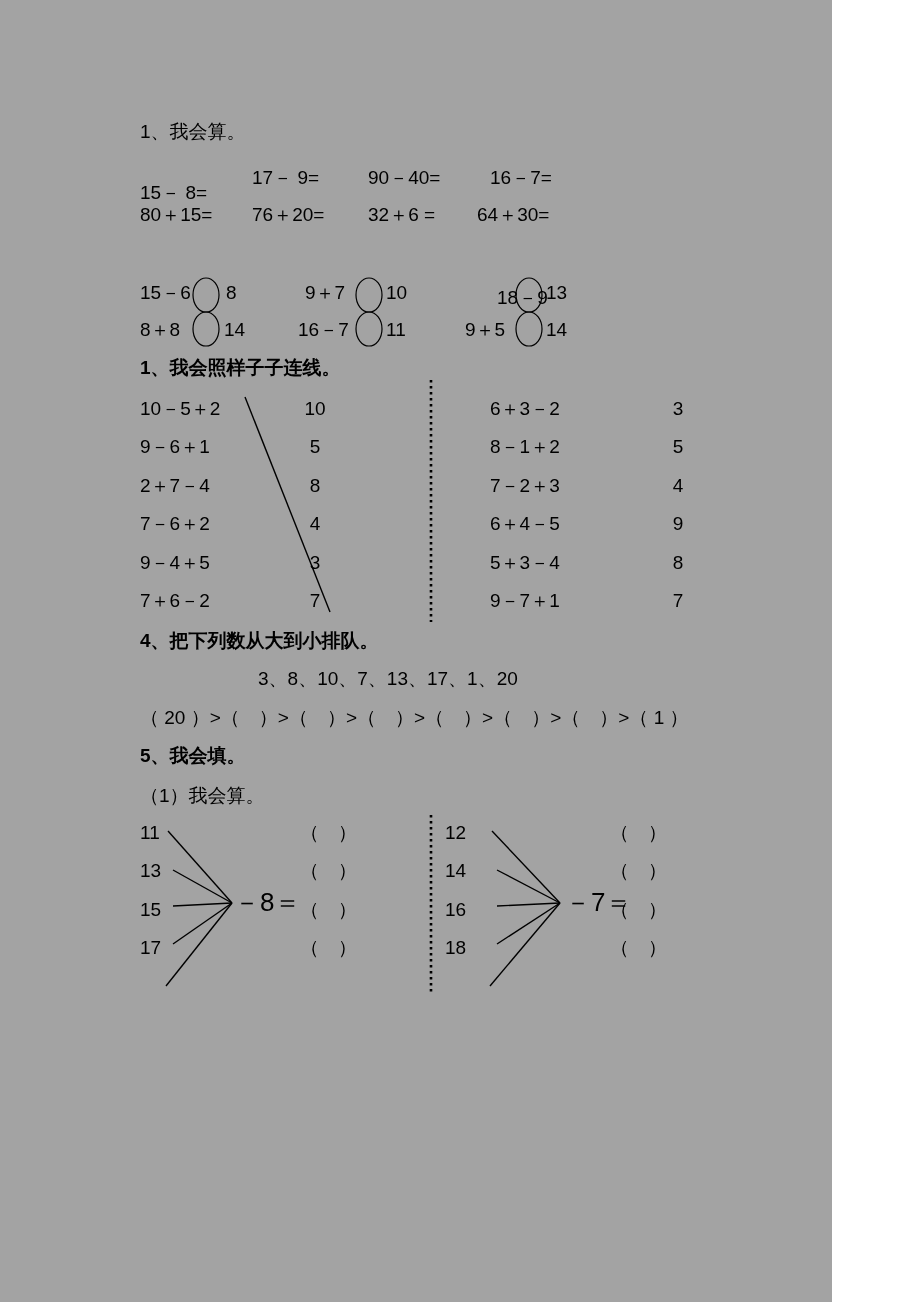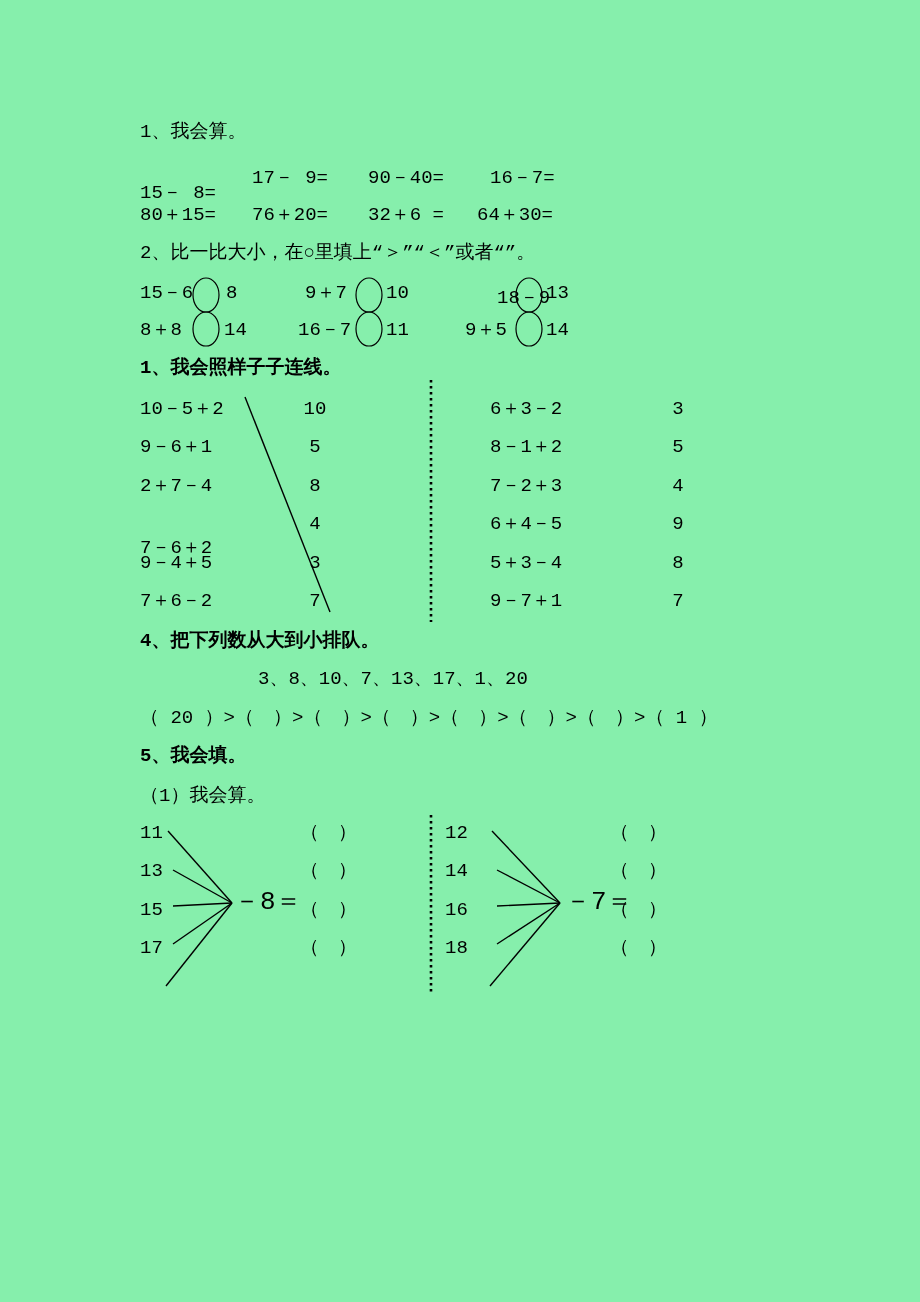--- a/index.html
+++ b/index.html
@@ -2,25 +2,25 @@
 <html><head>
 <meta charset="utf-8">
 <style>
   html, body {
     margin: 0;
     padding: 0;
     background: #ffffff;
   }
   #page {
     position: relative;
-    width: 920px;
+    width: 832px;
     height: 1302px;
-    background: #86efac;
+    background: #a3a3a3;
     color: #000000;
-    font-family: Liberation Mono, monospace;
+    font-family: Liberation Sans, sans-serif;
     overflow: hidden;
   }
   .t {
     position: absolute;
     font-size: 19px;
     line-height: 1.3;
     white-space: pre;
     z-index: 2;
   }
   .b { font-weight: 700; }
@@ -75,40 +75,39 @@
   <span class="t" style="left:140px; top:120px;">1、我会算。</span>
   <span class="t" style="left:140px; top:181px;">15－ 8=</span>
   <span class="t" style="left:252px; top:166px;">17－ 9=</span>
   <span class="t" style="left:368px; top:166px;">90－40=</span>
   <span class="t" style="left:490px; top:166px;">16－7=</span>
   <span class="t" style="left:140px; top:203px;">80＋15=</span>
   <span class="t" style="left:252px; top:203px;">76＋20=</span>
   <span class="t" style="left:368px; top:203px;">32＋6 =</span>
   <span class="t" style="left:477px; top:203px;">64＋30=</span>
 
-  <span class="t" style="left:140px; top:241px;">2、比一比大小，在○里填上“＞”“＜”或者“”。</span>
   <span class="t" style="left:140px; top:281px;">15－6</span>
   <span class="t" style="left:226px; top:281px;">8</span>
   <span class="t" style="left:305px; top:281px;">9＋7</span>
   <span class="t" style="left:386px; top:281px;">10</span>
   <span class="t" style="left:465px; top:286px;margin-left:32px;">18－9</span>
   <span class="t" style="left:546px; top:281px;">13</span>
   <span class="t" style="left:140px; top:318px;">8＋8</span>
   <span class="t" style="left:224px; top:318px;">14</span>
   <span class="t" style="left:298px; top:318px;">16－7</span>
   <span class="t" style="left:386px; top:318px;">11</span>
   <span class="t" style="left:465px; top:318px;">9＋5</span>
   <span class="t" style="left:546px; top:318px;">14</span>
 
   <span class="t b" style="left:140px; top:356px;">1、我会照样子子连线。</span>
 
   <span class="t" style="left:140px; top:397px;">10－5＋2</span>
   <span class="t" style="left:140px; top:435px;">9－6＋1</span>
   <span class="t" style="left:140px; top:474px;">2＋7－4</span>
-  <span class="t" style="left:140px; top:512px;margin-top:24px;">7－6＋2</span>
+  <span class="t" style="left:140px; top:512px;">7－6＋2</span>
   <span class="t" style="left:140px; top:551px;">9－4＋5</span>
   <span class="t" style="left:140px; top:589px;">7＋6－2</span>
 
   <span class="t ctr" style="left:300px; top:397px; width:30px;">10</span>
   <span class="t ctr" style="left:300px; top:435px; width:30px;">5</span>
   <span class="t ctr" style="left:300px; top:474px; width:30px;">8</span>
   <span class="t ctr" style="left:300px; top:512px; width:30px;">4</span>
   <span class="t ctr" style="left:300px; top:551px; width:30px;">3</span>
   <span class="t ctr" style="left:300px; top:589px; width:30px;">7</span>
 

